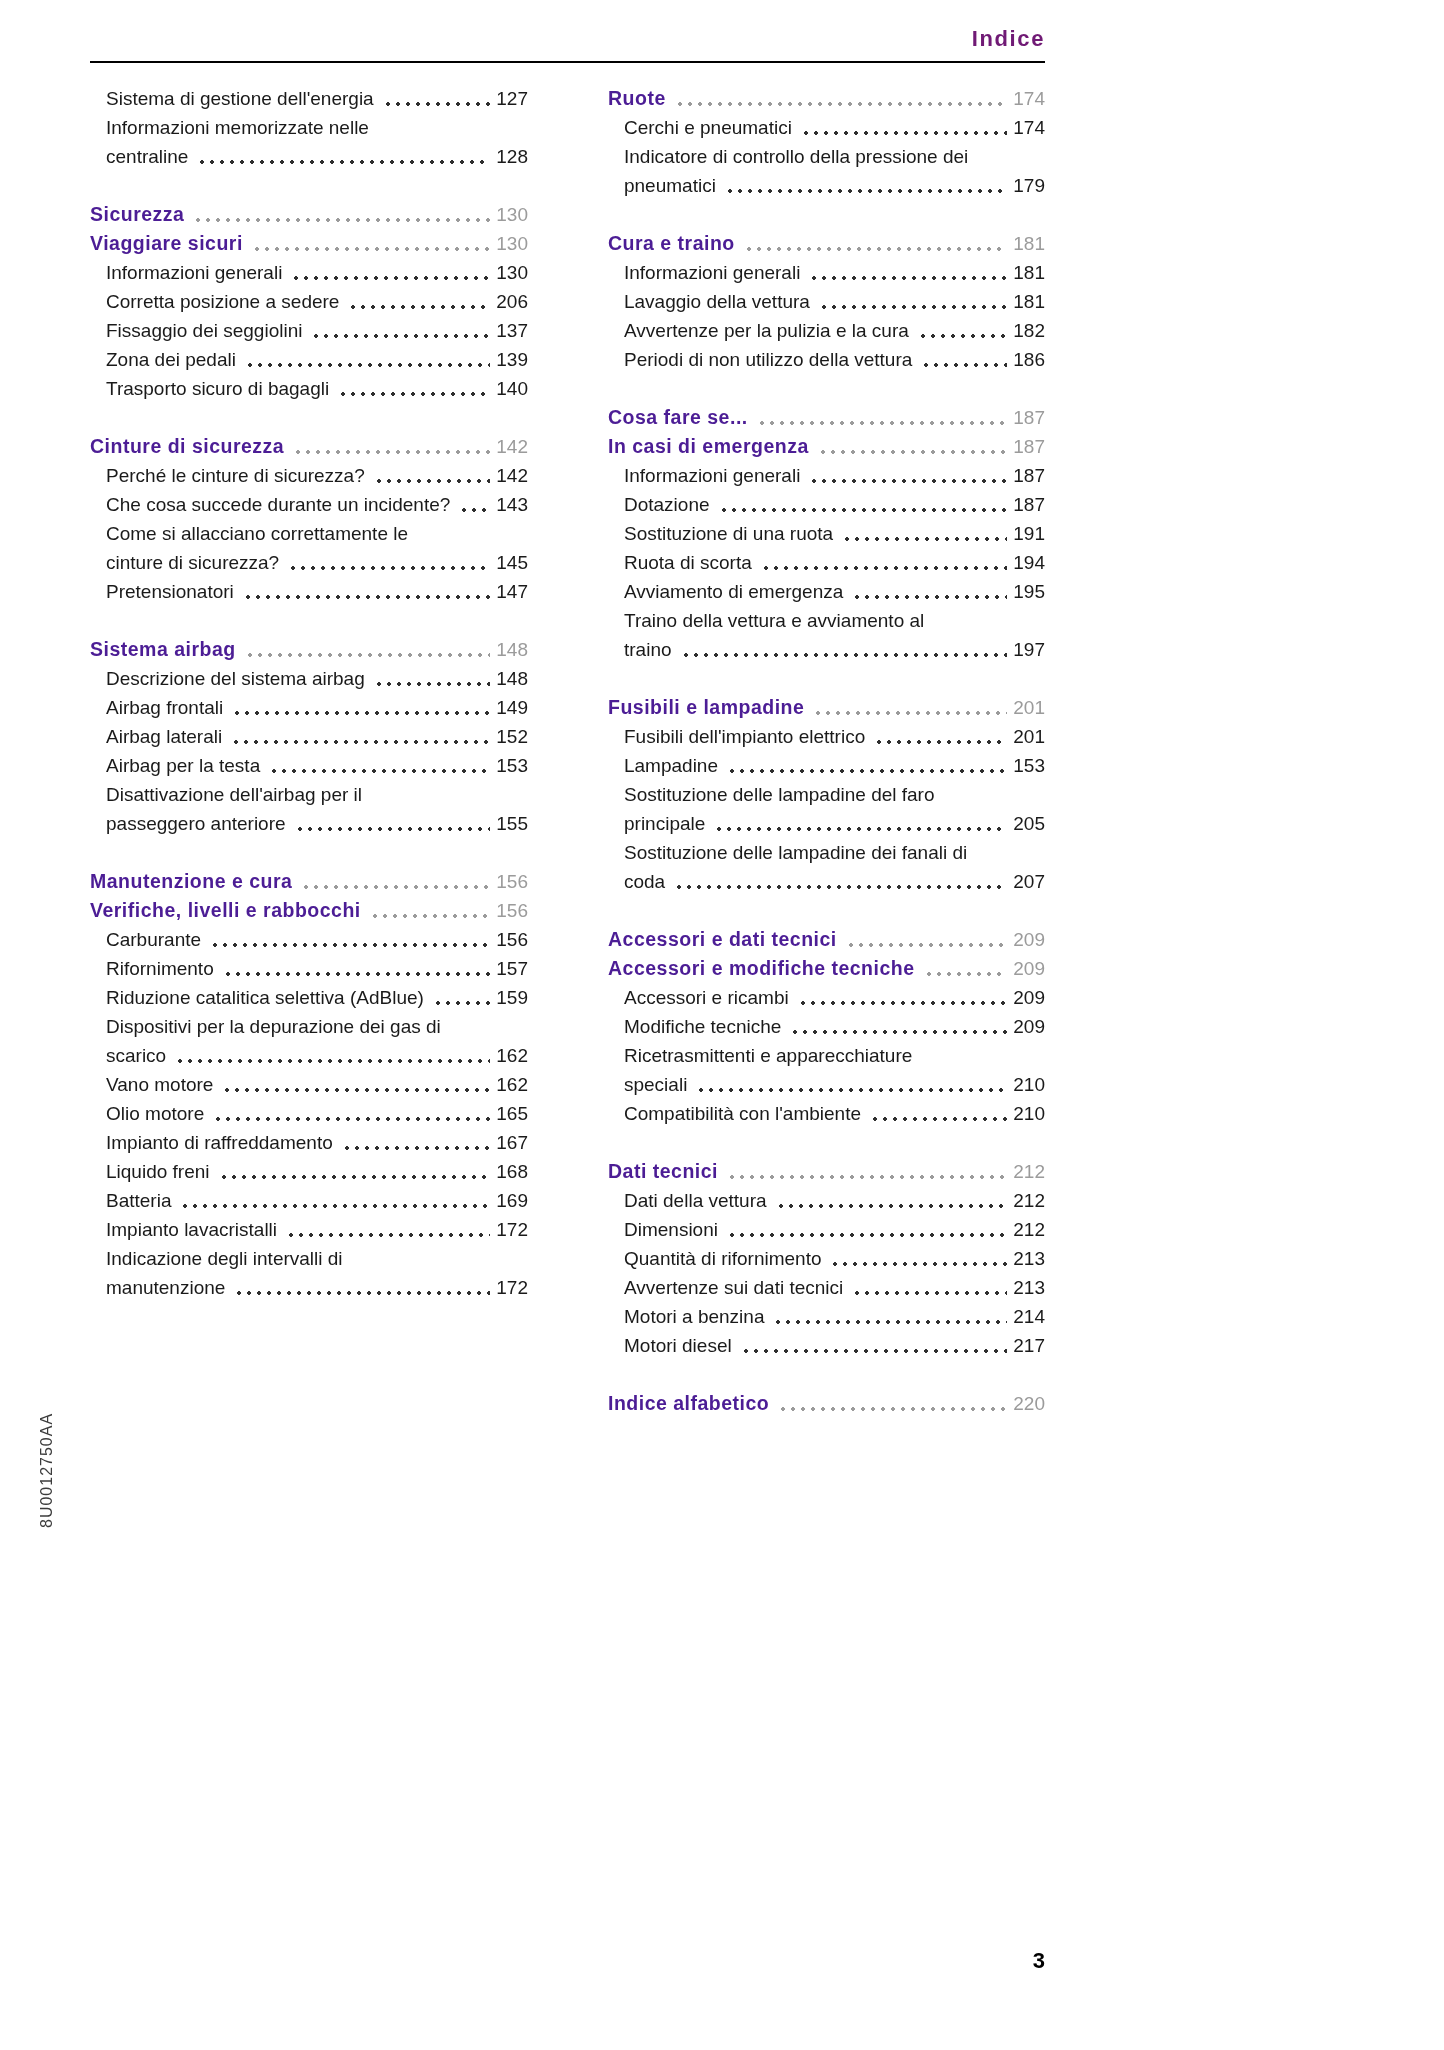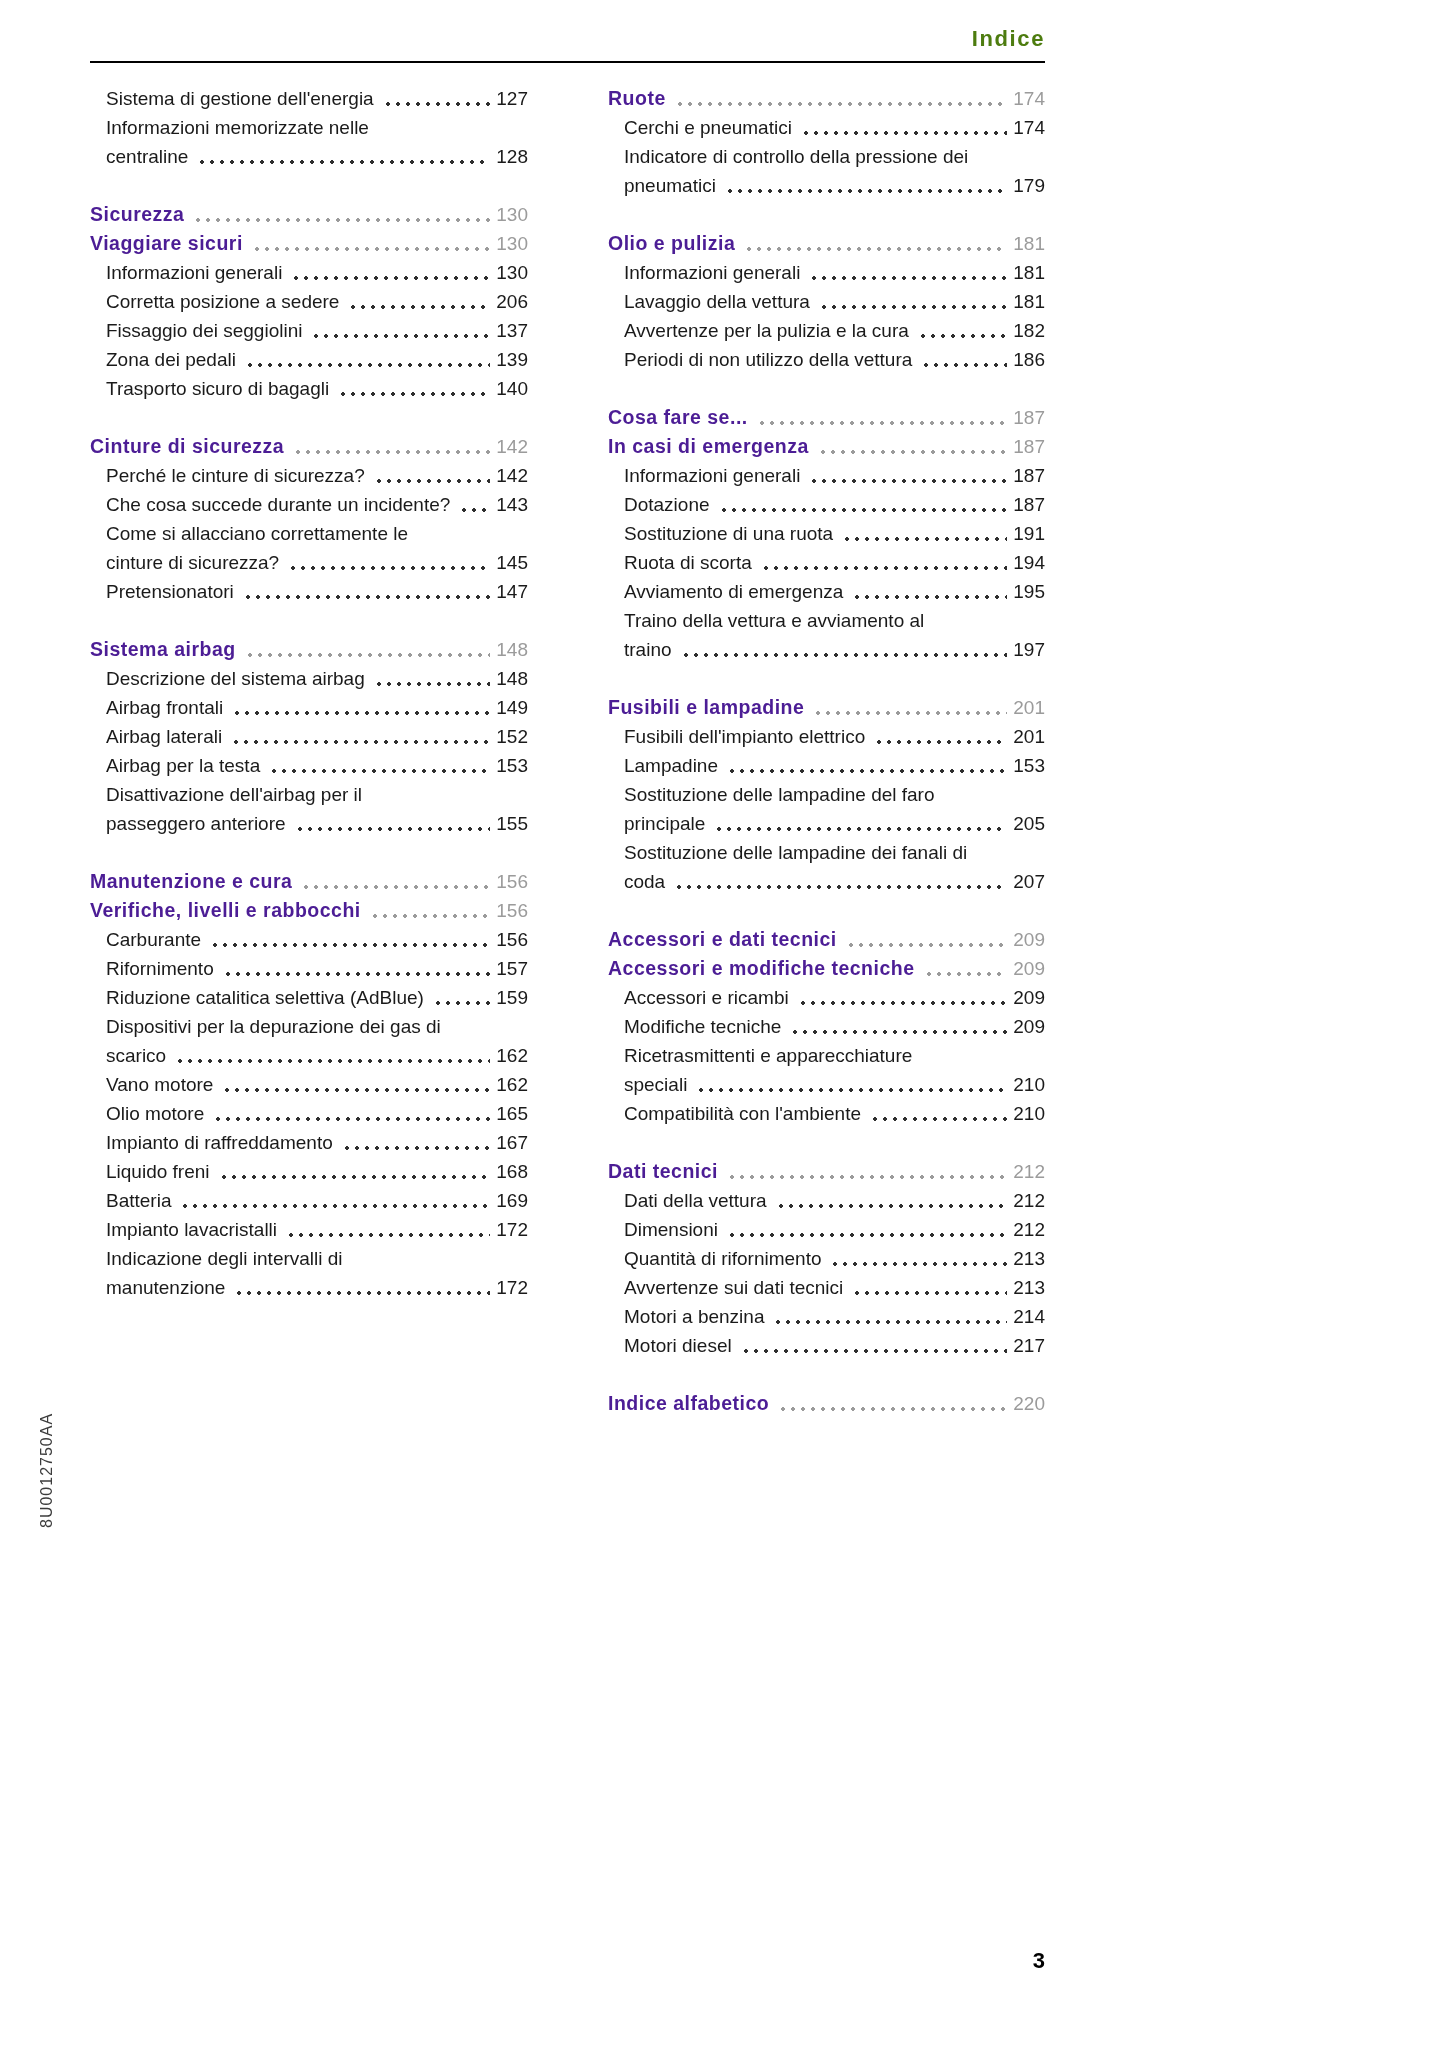--- a/index.html
+++ b/index.html
@@ -17,21 +17,21 @@
     position: absolute;
     left: 90px; top: 26px;
     width: 955px;
   }
   .header-title {
     display: block;
     text-align: right;
     font-size: 22px;
     font-weight: 700;
     letter-spacing: 1.6px;
-    color: #4d7c0f;
+    color: #701a75;
     line-height: 26px;
   }
   .header-rule {
     height: 2px;
     background: #000;
     margin-top: 9px;
   }
 
   .columns {
     display: flex;
@@ -313,21 +313,21 @@
           <div class="toc-row item">
             <span class="toc-label">Indicatore di controllo della pressione dei</span>
           </div>
           <div class="toc-row item">
             <span class="toc-label">pneumatici</span>
             <span class="toc-dots"></span>
             <span class="toc-page">179</span>
           </div>
           <div class="toc-gap"></div>
           <div class="toc-row chapter">
-            <span class="toc-label">Olio e pulizia</span>
+            <span class="toc-label">Cura e traino</span>
             <span class="toc-dots"></span>
             <span class="toc-page">181</span>
           </div>
           <div class="toc-row item">
             <span class="toc-label">Informazioni generali</span>
             <span class="toc-dots"></span>
             <span class="toc-page">181</span>
           </div>
           <div class="toc-row item">
             <span class="toc-label">Lavaggio della vettura</span>

